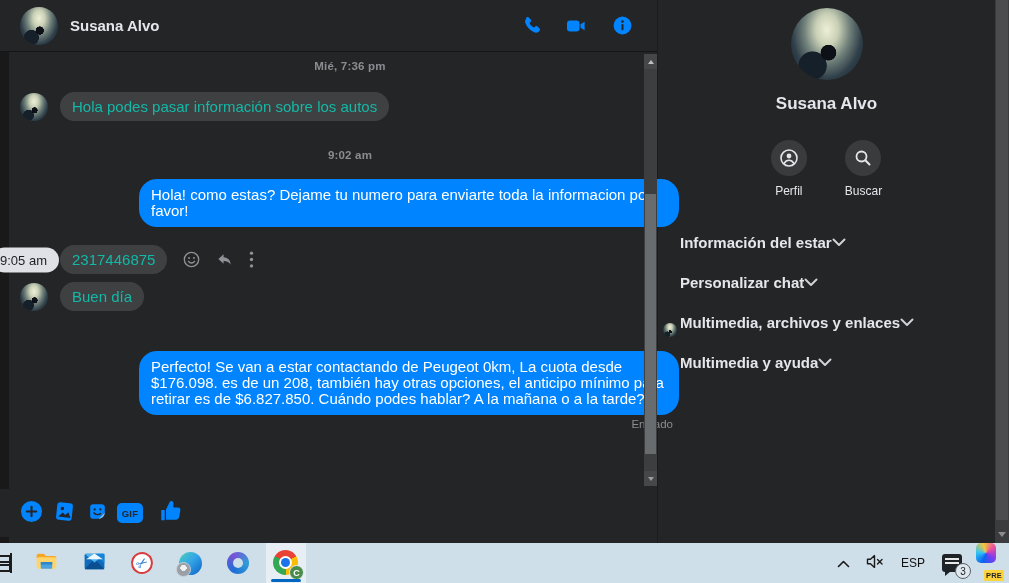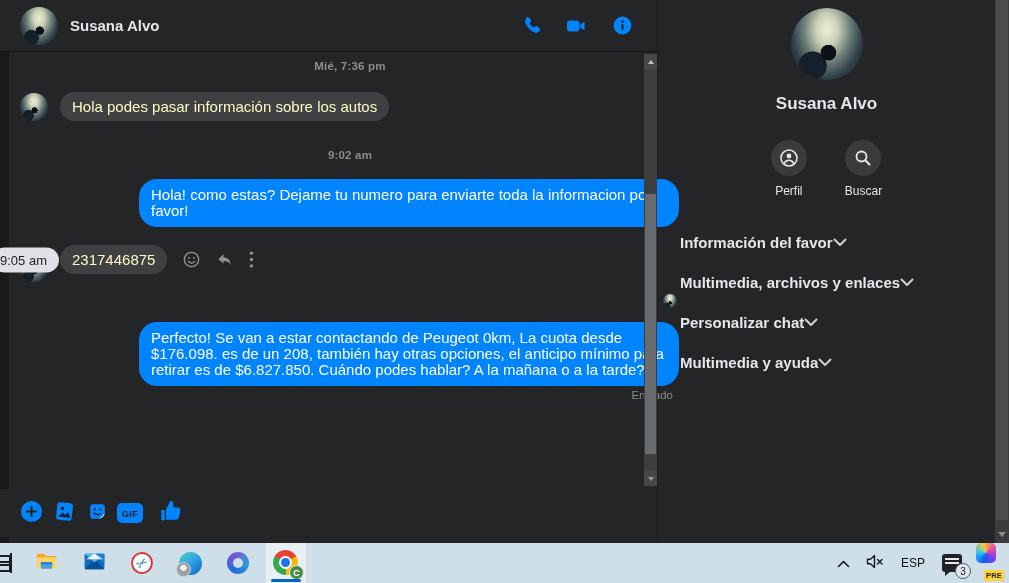--- a/index.html
+++ b/index.html
@@ -36,21 +36,21 @@
   .left-edge-shade { position:absolute; top:52px; left:0; width:9px; bottom:0; background:#19191a; z-index:0; }
 
   .time-divider { margin-top:8px; text-align:center; color:#8a8d91; font-size:11.5px; font-weight:600; letter-spacing:.2px; }
   .sys-msg { margin:20px auto 0; width:440px; text-align:center; color:#8a8d91; font-size:11.5px; font-weight:600; }
 
   .msg-row { position:relative; display:flex; align-items:center; }
   .msg-row.in { padding-left:60px; }
   .msg-avatar { position:absolute; left:20px; bottom:0; width:28px; height:28px; }
   .bubble { display:inline-block; max-width:540px; padding:5px 12px; font-size:15px; line-height:19px;
       border-radius:18px; }
-  .bubble.in { background:#3e4042; color:#fef9c3; }
+  .bubble.in { background:#3e4042; color:#14b8a6; }
   .bubble.out { background:#0084ff; color:#ffffff; }
   .out-row { display:flex; justify-content:flex-end; padding-right:21px; }
   .bubble.out.multi { padding:8px 12px; line-height:16px; }
 
   .time-tooltip { position:absolute; left:-8px; top:50%; transform:translateY(-50%);
       background:#dfe1e6; color:#1c1e21; font-size:13px; padding:5px 12px 5px 8px;
       border-radius:14px; white-space:nowrap; z-index:3; }
   .hover-actions { display:flex; align-items:center; gap:16px; margin-left:16px; color:#8f9296; }
   .hover-actions svg { display:block; }
 
@@ -223,20 +223,21 @@
                   <circle cx="2" cy="2" r="1.6" fill="#8f9296"></circle>
                   <circle cx="2" cy="8" r="1.6" fill="#8f9296"></circle>
                   <circle cx="2" cy="14" r="1.6" fill="#8f9296"></circle>
                 </svg>
             </span>
           </div>
         </div>
 
         <div class="msg-row in" style="margin-top:8px;">
           <div class="avatar-img msg-avatar"></div>
+          <div class="bubble in">Buen día</div>
         </div>
 
         <div class="seen-row">
           <div class="avatar-img seen-avatar"></div>
         </div>
 
         <div class="out-row" style="margin-top:14px;">
           <div class="bubble out multi" style="max-width:540px;">Perfecto!  Se van a estar contactando de Peugeot 0km, La cuota desde $176.098. es de un 208, también hay otras opciones, el anticipo mínimo para retirar es de $6.827.850. Cuándo podes hablar? A la mañana o a la tarde?</div>
         </div>
 
@@ -319,33 +320,33 @@
                 <circle cx="7.5" cy="7.5" r="5" fill="none" stroke="#e4e6eb" stroke-width="1.8"></circle>
                 <line x1="11.3" y1="11.3" x2="15.5" y2="15.5" stroke="#e4e6eb" stroke-width="2" stroke-linecap="round"></line>
               </svg>
           </div>
           <div class="sb-action-label">Buscar</div>
         </div>
       </div>
 
       <div class="sb-menu">
         <div class="sb-menu-item">
-          <span class="sb-menu-label">Información del favor</span>
+          <span class="sb-menu-label">Información del estar</span>
           <span><svg width="14" height="9" viewBox="0 0 14 9">
                 <path d="M1.5 1.5 7 7l5.5-5.5" fill="none" stroke="#cfd2d6" stroke-width="2" stroke-linecap="round" stroke-linejoin="round"></path>
               </svg></span>
         </div>
         <div class="sb-menu-item">
-          <span class="sb-menu-label">Multimedia, archivos y enlaces</span>
+          <span class="sb-menu-label">Personalizar chat</span>
           <span><svg width="14" height="9" viewBox="0 0 14 9">
                 <path d="M1.5 1.5 7 7l5.5-5.5" fill="none" stroke="#cfd2d6" stroke-width="2" stroke-linecap="round" stroke-linejoin="round"></path>
               </svg></span>
         </div>
         <div class="sb-menu-item">
-          <span class="sb-menu-label">Personalizar chat</span>
+          <span class="sb-menu-label">Multimedia, archivos y enlaces</span>
           <span><svg width="14" height="9" viewBox="0 0 14 9">
                 <path d="M1.5 1.5 7 7l5.5-5.5" fill="none" stroke="#cfd2d6" stroke-width="2" stroke-linecap="round" stroke-linejoin="round"></path>
               </svg></span>
         </div>
         <div class="sb-menu-item">
           <span class="sb-menu-label">Multimedia y ayuda</span>
           <span><svg width="14" height="9" viewBox="0 0 14 9">
                 <path d="M1.5 1.5 7 7l5.5-5.5" fill="none" stroke="#cfd2d6" stroke-width="2" stroke-linecap="round" stroke-linejoin="round"></path>
               </svg></span>
         </div>

